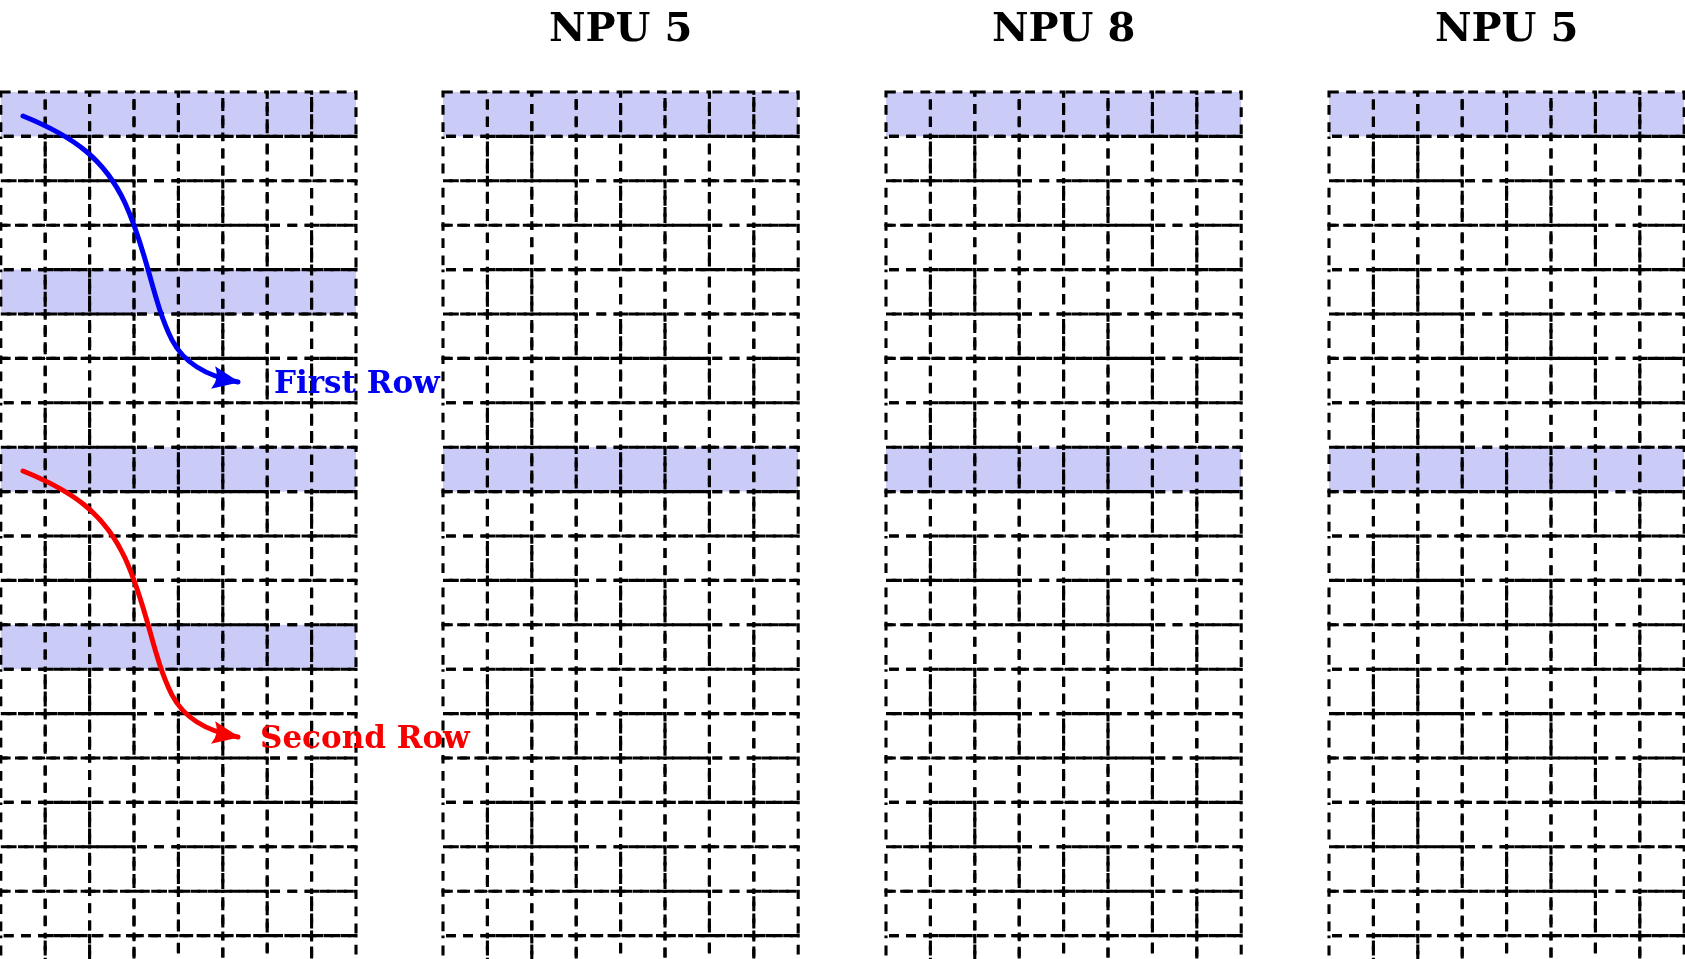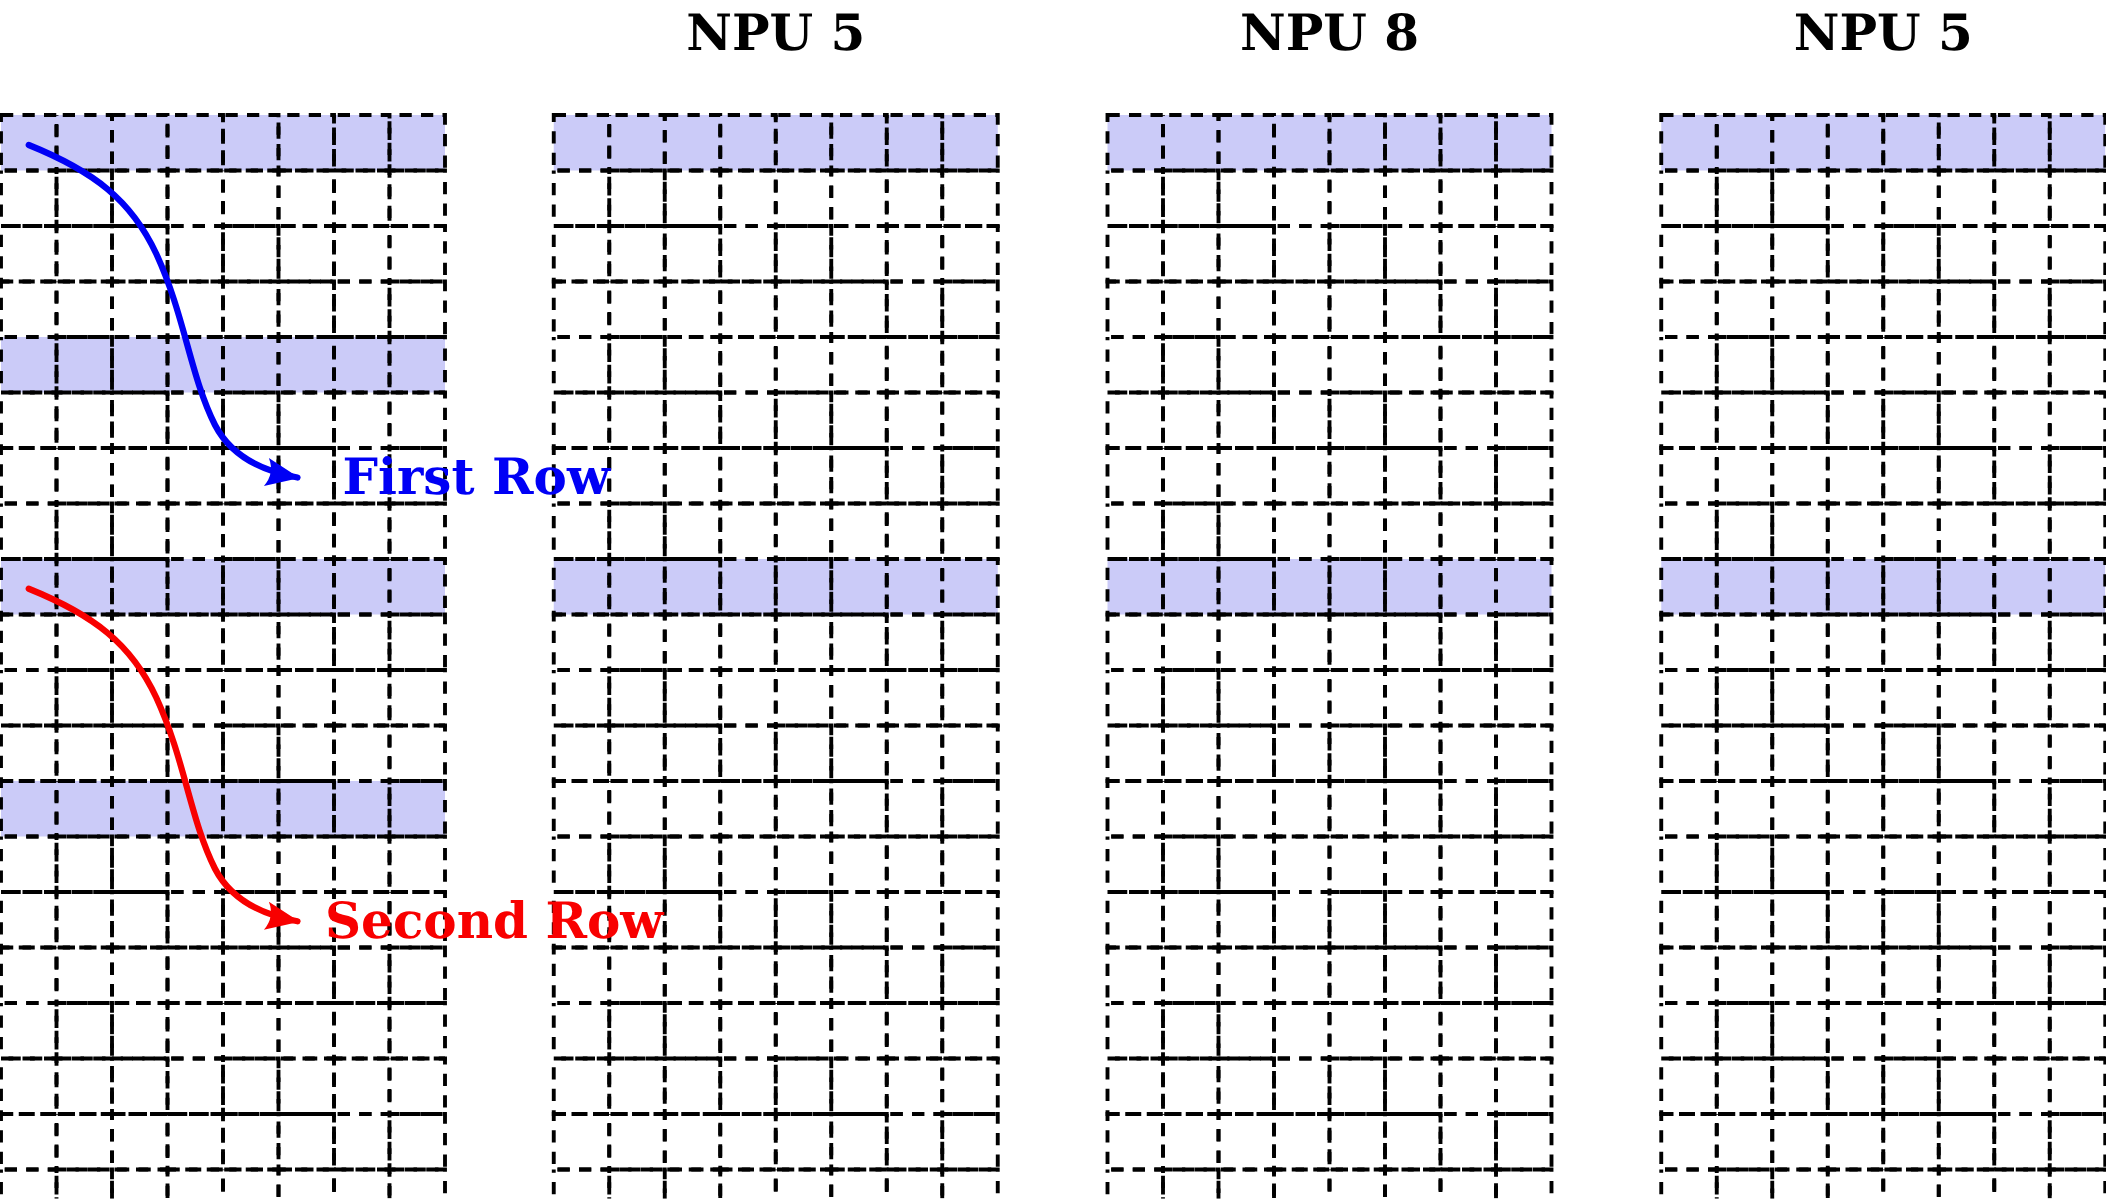--- a/index.html
+++ b/index.html
@@ -18,21 +18,21 @@
     height:44px;
     text-align:center;
     font-weight:bold;
     font-size:40px;
     color:#000000;
     white-space:nowrap;
   }
   .row-label{
     position:absolute;
     font-weight:bold;
-    font-size:40px;
+    font-size:31px;
     line-height:44px;
     white-space:nowrap;
   }
 </style>
 </head>
 <body>
 
 <div class="canvas">
   <svg id="grid-svg" class="layer" width="1685" height="959">
       <g>

